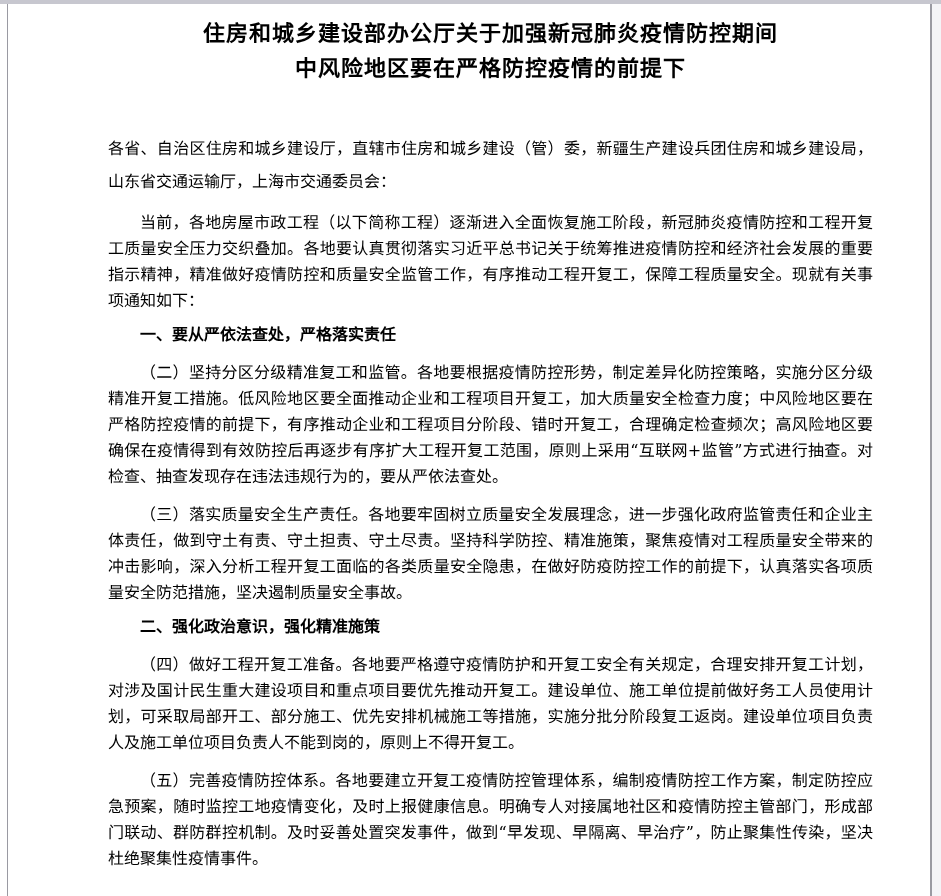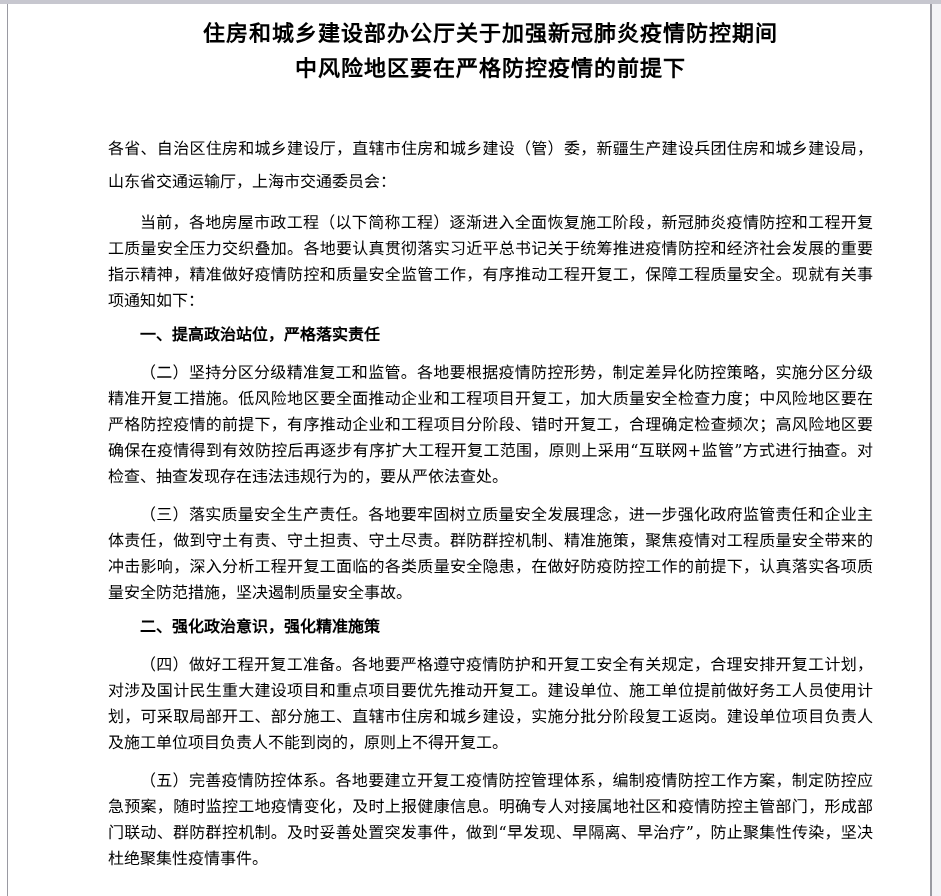--- a/index.html
+++ b/index.html
@@ -99,26 +99,26 @@
 
   <h1 class="doc-title">
     <span class="title-line">住房和城乡建设部办公厅关于加强新冠肺炎疫情防控期间</span>
     <span class="title-line">中风险地区要在严格防控疫情的前提下</span>
   </h1>
 
   <p class="addressee">各省、自治区住房和城乡建设厅，直辖市住房和城乡建设（管）委，新疆生产建设兵团住房和城乡建设局，山东省交通运输厅，上海市交通委员会：</p>
 
   <p class="para">当前，各地房屋市政工程（以下简称工程）逐渐进入全面恢复施工阶段，新冠肺炎疫情防控和工程开复工质量安全压力交织叠加。各地要认真贯彻落实习近平总书记关于统筹推进疫情防控和经济社会发展的重要指示精神，精准做好疫情防控和质量安全监管工作，有序推动工程开复工，保障工程质量安全。现就有关事项通知如下：</p>
 
-  <h2 class="section-heading">一、提高政治站位，严格落实责任</h2>
+  <h2 class="section-heading">一、要从严依法查处，严格落实责任</h2>
 
 
   <p class="para">（二）坚持分区分级精准复工和监管。各地要根据疫情防控形势，制定差异化防控策略，实施分区分级精准开复工措施。低风险地区要全面推动企业和工程项目开复工，加大质量安全检查力度；中风险地区要在严格防控疫情的前提下，有序推动企业和工程项目分阶段、错时开复工，合理确定检查频次；高风险地区要确保在疫情得到有效防控后再逐步有序扩大工程开复工范围，原则上采用“互联网+监管”方式进行抽查。对检查、抽查发现存在违法违规行为的，要从严依法查处。</p>
 
-  <p class="para">（三）落实质量安全生产责任。各地要牢固树立质量安全发展理念，进一步强化政府监管责任和企业主体责任，做到守土有责、守土担责、守土尽责。群防群控机制、精准施策，聚焦疫情对工程质量安全带来的冲击影响，深入分析工程开复工面临的各类质量安全隐患，在做好防疫防控工作的前提下，认真落实各项质量安全防范措施，坚决遏制质量安全事故。</p>
+  <p class="para">（三）落实质量安全生产责任。各地要牢固树立质量安全发展理念，进一步强化政府监管责任和企业主体责任，做到守土有责、守土担责、守土尽责。坚持科学防控、精准施策，聚焦疫情对工程质量安全带来的冲击影响，深入分析工程开复工面临的各类质量安全隐患，在做好防疫防控工作的前提下，认真落实各项质量安全防范措施，坚决遏制质量安全事故。</p>
 
   <h2 class="section-heading">二、强化政治意识，强化精准施策</h2>
 
-  <p class="para">（四）做好工程开复工准备。各地要严格遵守疫情防护和开复工安全有关规定，合理安排开复工计划，对涉及国计民生重大建设项目和重点项目要优先推动开复工。建设单位、施工单位提前做好务工人员使用计划，可采取局部开工、部分施工、直辖市住房和城乡建设，实施分批分阶段复工返岗。建设单位项目负责人及施工单位项目负责人不能到岗的，原则上不得开复工。</p>
+  <p class="para">（四）做好工程开复工准备。各地要严格遵守疫情防护和开复工安全有关规定，合理安排开复工计划，对涉及国计民生重大建设项目和重点项目要优先推动开复工。建设单位、施工单位提前做好务工人员使用计划，可采取局部开工、部分施工、优先安排机械施工等措施，实施分批分阶段复工返岗。建设单位项目负责人及施工单位项目负责人不能到岗的，原则上不得开复工。</p>
 
   <p class="para">（五）完善疫情防控体系。各地要建立开复工疫情防控管理体系，编制疫情防控工作方案，制定防控应急预案，随时监控工地疫情变化，及时上报健康信息。明确专人对接属地社区和疫情防控主管部门，形成部门联动、群防群控机制。及时妥善处置突发事件，做到“早发现、早隔离、早治疗”，防止聚集性传染，坚决杜绝聚集性疫情事件。</p>
 
 </div>
 
 </body></html>

